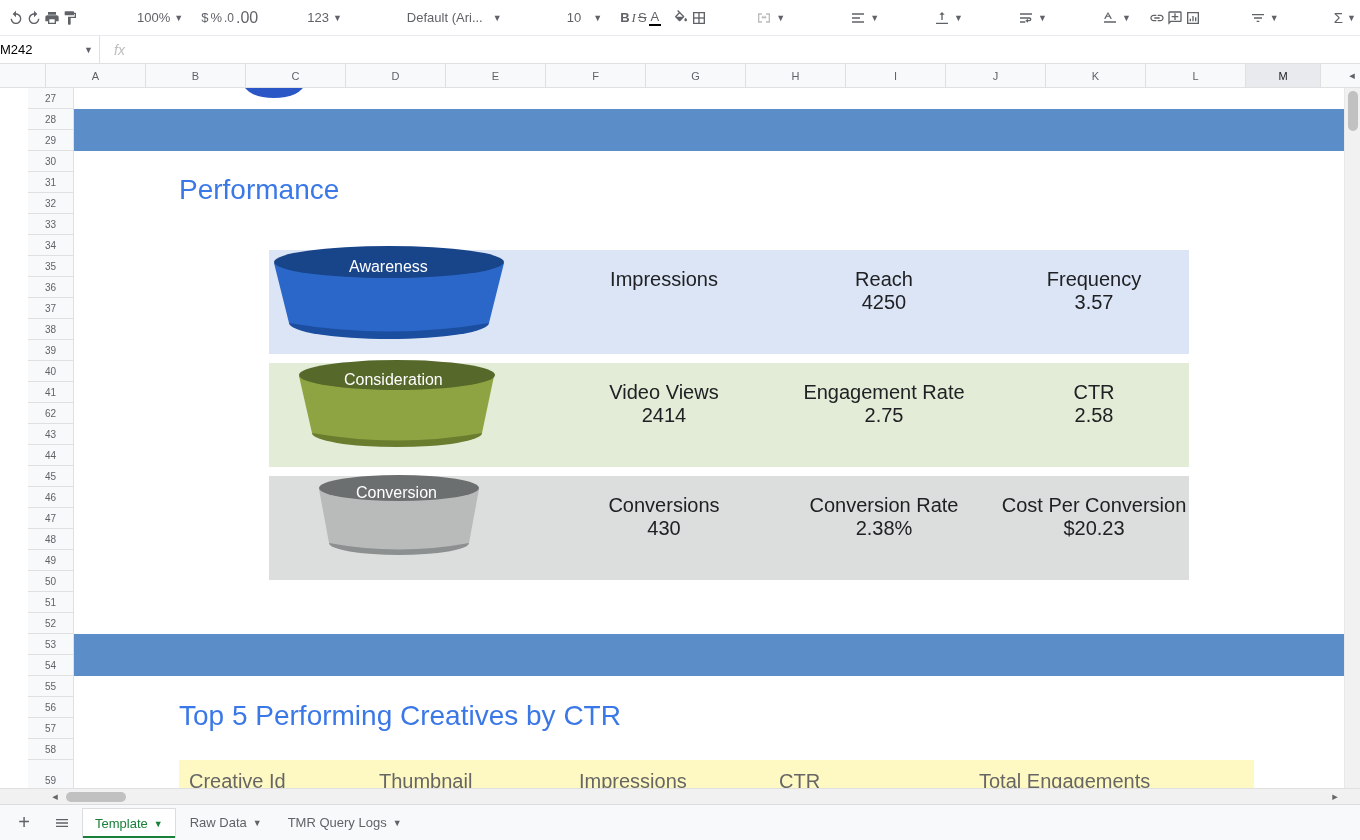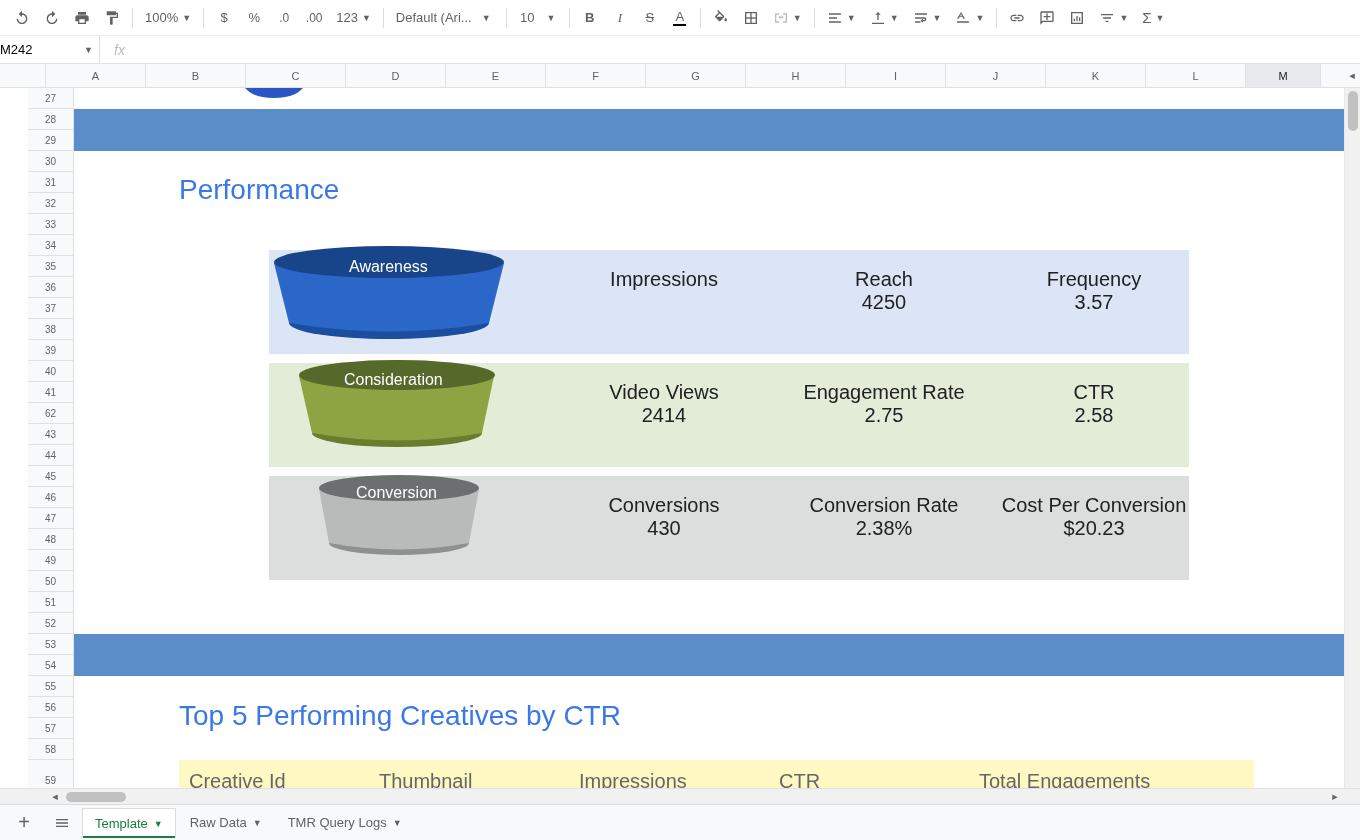--- a/index.html
+++ b/index.html
@@ -20,21 +20,21 @@
   .tb-btn {
     width: 28px; height: 26px;
     display: flex; align-items: center; justify-content: center;
     border-radius: 4px;
     cursor: pointer;
   }
   .tb-sep { width: 1px; height: 20px; background: #dadce0; margin: 0 4px; }
   .tb-select {
     display: flex; align-items: center; gap: 4px;
     height: 26px; padding: 0 6px;
-    border-radius: 4px; cursor: pointer;
+    border-radius: 4px; cursor: pointer; margin-left: 41px;
   }
   .tb-select .caret { font-size: 9px; color: #5f6368; }
   .underline-a { border-bottom: 2px solid #000; padding: 0 2px; }
 
   
   .formula-row {
     height: 28px;
     display: flex;
     align-items: center;
     border-bottom: 1px solid #e0e0e0;
@@ -243,21 +243,21 @@
   </div>
   <div class="tb-sep"></div>
   <div class="tb-select">
     <span>100%</span>
     <span class="caret">▼</span>
   </div>
   <div class="tb-sep"></div>
   <div class="tb-btn" style="font-weight:500;">$</div>
   <div class="tb-btn" style="font-weight:500;">%</div>
   <div class="tb-btn" style="font-size:12px;font-weight:500;">.0</div>
-  <div class="tb-btn" style="font-size:12px;font-weight:500;">.00</div>
+  <div class="tb-btn" style="font-size:16px;font-weight:500;">.00</div>
   <div class="tb-select">
     <span>123</span>
     <span class="caret">▼</span>
   </div>
   <div class="tb-sep"></div>
   <div class="tb-select" style="width:110px;">
     <span style="white-space:nowrap;overflow:hidden;text-overflow:ellipsis;width:82px;">Default (Ari...</span>
     <span class="caret">▼</span>
   </div>
   <div class="tb-sep"></div>

